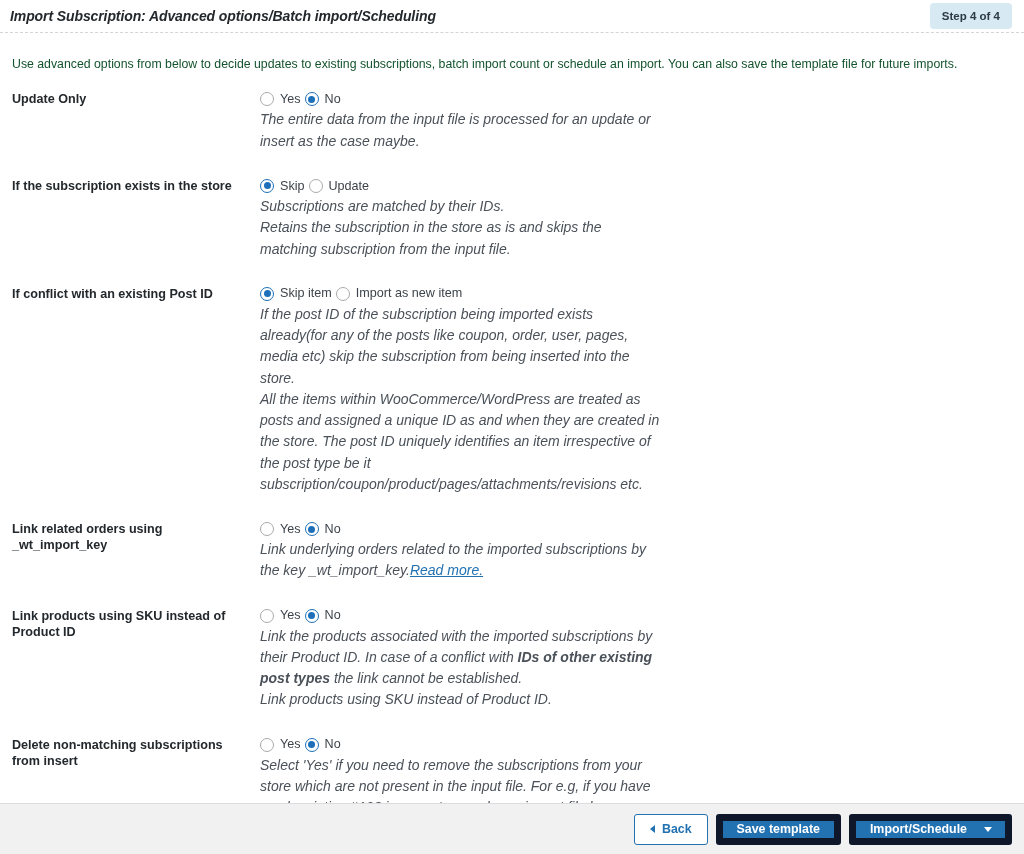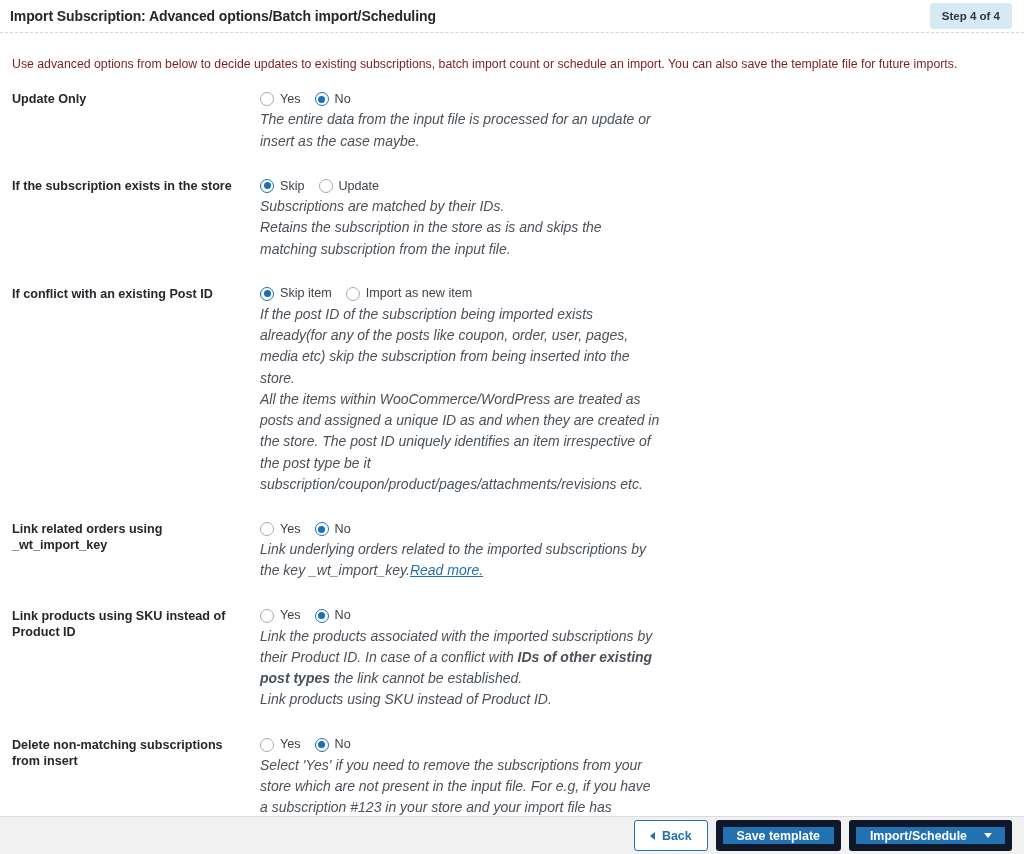--- a/index.html
+++ b/index.html
@@ -25,20 +25,21 @@
     align-items: center;
     justify-content: space-between;
     background: #ffffff;
   }
   .page-title {
     font-size: 14px;
     font-weight: bold;
     color: #23282d;
     letter-spacing: -0.1px;
     white-space: nowrap;
+    font-style: italic;
   }
   .step-badge {
     background: #d7e9f2;
     color: #2b3a44;
     font-size: 11.5px;
     font-weight: bold;
     padding: 7px 12px;
     border-radius: 4px;
     white-space: nowrap;
     text-align: center;
@@ -48,21 +49,21 @@
     border-top: 1px dashed #d4d4d4;
     margin: 0;
     height: 0;
   }
 
   
   .intro {
     padding: 22px 4px 0 12px;
     font-size: 12.3px;
     line-height: 1.5;
-    color: #7f1d1d;
+    color: #14532d;
   }
 
   
   .form {
     padding: 16px 12px 0 12px;
   }
   .field-row {
     display: flex;
     align-items: flex-start;
     margin-bottom: 0;
@@ -77,21 +78,21 @@
     padding-top: 2px;
     padding-right: 8px;
   }
   .field-control {
     flex: 1 1 auto;
     min-width: 0;
   }
   .radio-group {
     display: flex;
     align-items: center;
-    gap: 14px;
+    gap: 4px;
     height: 20px;
   }
   .radio-option {
     display: inline-flex;
     align-items: center;
     gap: 6px;
     cursor: pointer;
   }
   .radio-dot {
     width: 14px;
@@ -161,21 +162,21 @@
   .adv-label {
     font-size: 13px;
     font-weight: bold;
     color: #23282d;
   }
 
   
   .footer {
     position: absolute;
     left: 0; right: 0; bottom: 0;
-    height: 38px;
+    height: 51px;
     background: #f1f1f1;
     border-top: 1px solid #dcdcde;
     display: flex;
     align-items: center;
     justify-content: flex-end;
     padding-right: 12px;
     gap: 8px;
   }
   .btn {
     font-family: "Liberation Sans", sans-serif;

